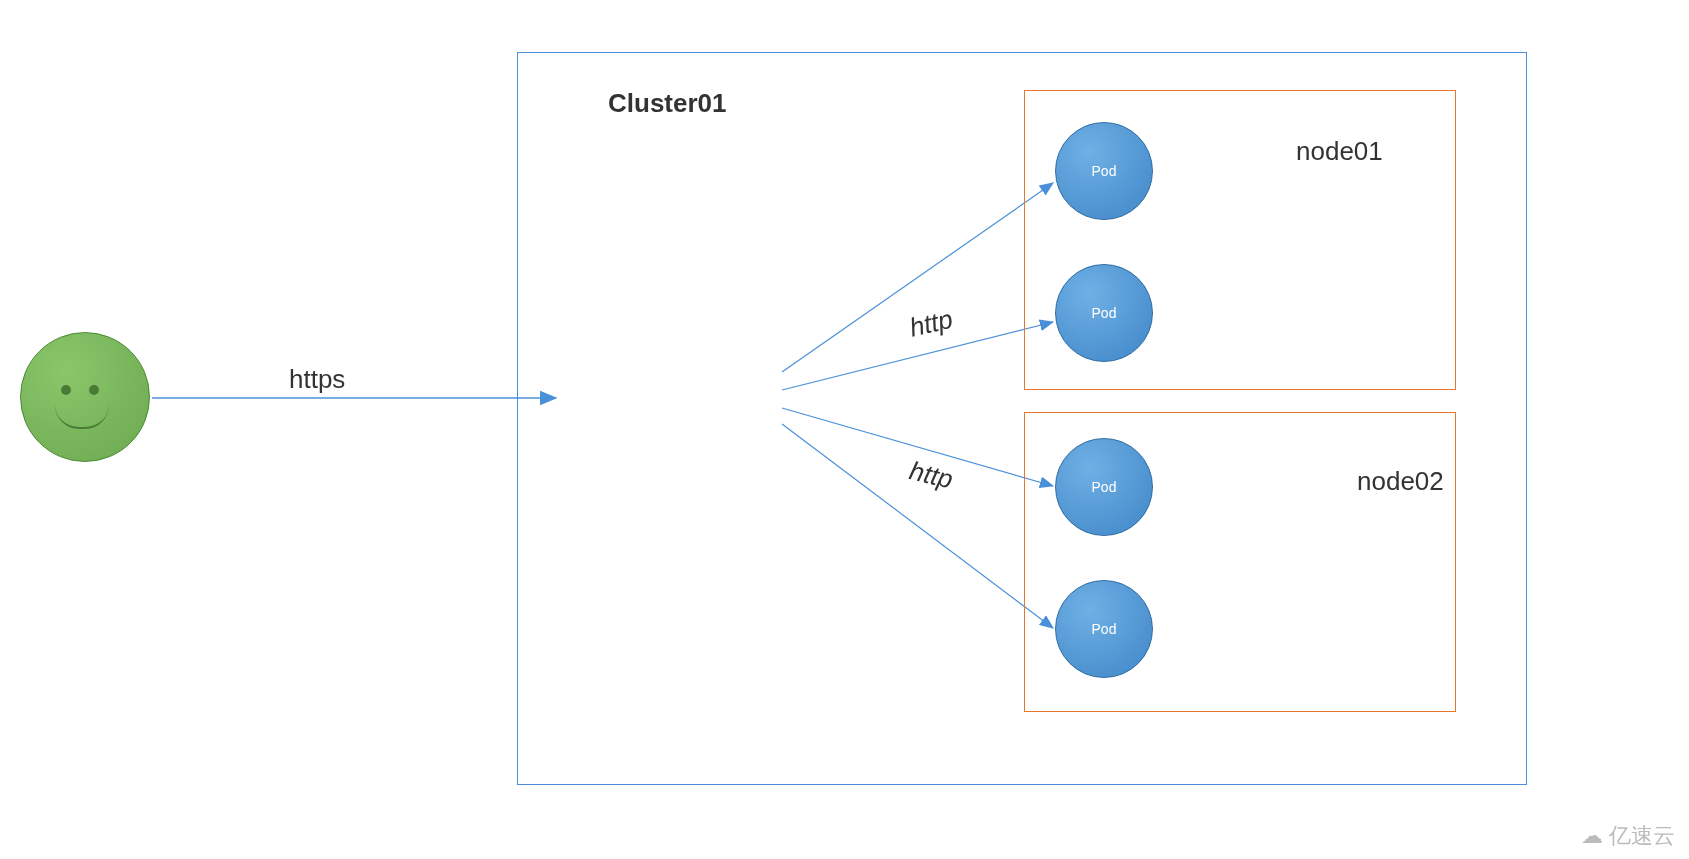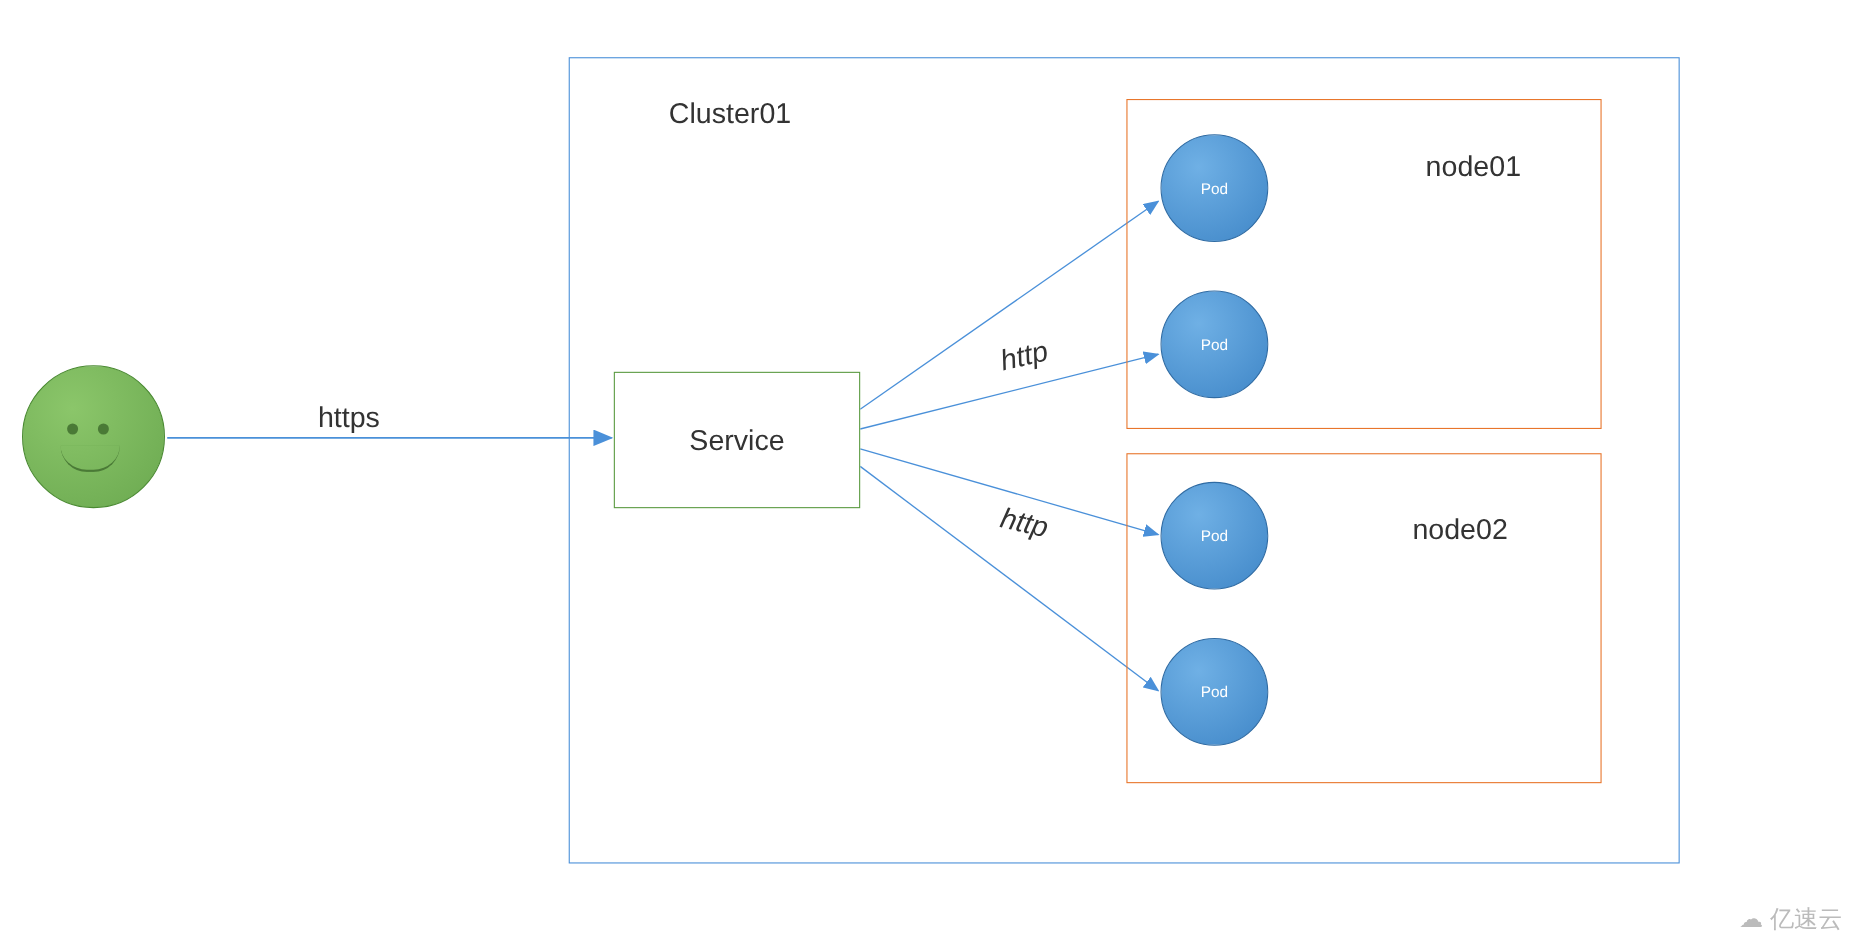--- a/index.html
+++ b/index.html
@@ -103,38 +103,35 @@
 
   <div class="user-icon" style="left:20px; top:332px;">
     <div class="eye left"></div>
     <div class="eye right"></div>
     <div class="mouth"></div>
   </div>
 
   <div class="edge-label" style="left:289px; top:364px;">https</div>
 
   <div class="cluster-box" style="left:517px; top:52px; width:1010px; height:733px;"></div>
-  <div class="cluster-label" style="left:608px; top:88px;">Cluster01</div>
+  <div class="cluster-label" style="left:608px; top:88px;font-weight:bold;">Cluster01</div>
 
-  <div class="service-box" style="left:558px; top:338px; width:224px; height:124px;">
-    <span>Service</span>
-  </div>
 
   <div class="node-box" style="left:1024px; top:90px; width:432px; height:300px;"></div>
   <div class="node-label" style="left:1296px; top:136px;">node01</div>
 
   <div class="pod-circle" style="left:1055px; top:122px; width:98px; height:98px;">
     <span>Pod</span>
   </div>
   <div class="pod-circle" style="left:1055px; top:264px; width:98px; height:98px;">
     <span>Pod</span>
   </div>
 
   <div class="node-box" style="left:1024px; top:412px; width:432px; height:300px;"></div>
-  <div class="node-label" style="left:1284px; top:466px;">node02</div>
+  <div class="node-label" style="left:1357px; top:466px;">node02</div>
 
   <div class="pod-circle" style="left:1055px; top:438px; width:98px; height:98px;">
     <span>Pod</span>
   </div>
   <div class="pod-circle" style="left:1055px; top:580px; width:98px; height:98px;">
     <span>Pod</span>
   </div>
 
   <div class="edge-label italic" style="left:910px; top:313px; transform: rotate(-13deg); transform-origin:left center;">http</div>
   <div class="edge-label italic" style="left:910px; top:455px; transform: rotate(13deg); transform-origin:left center;">http</div>

